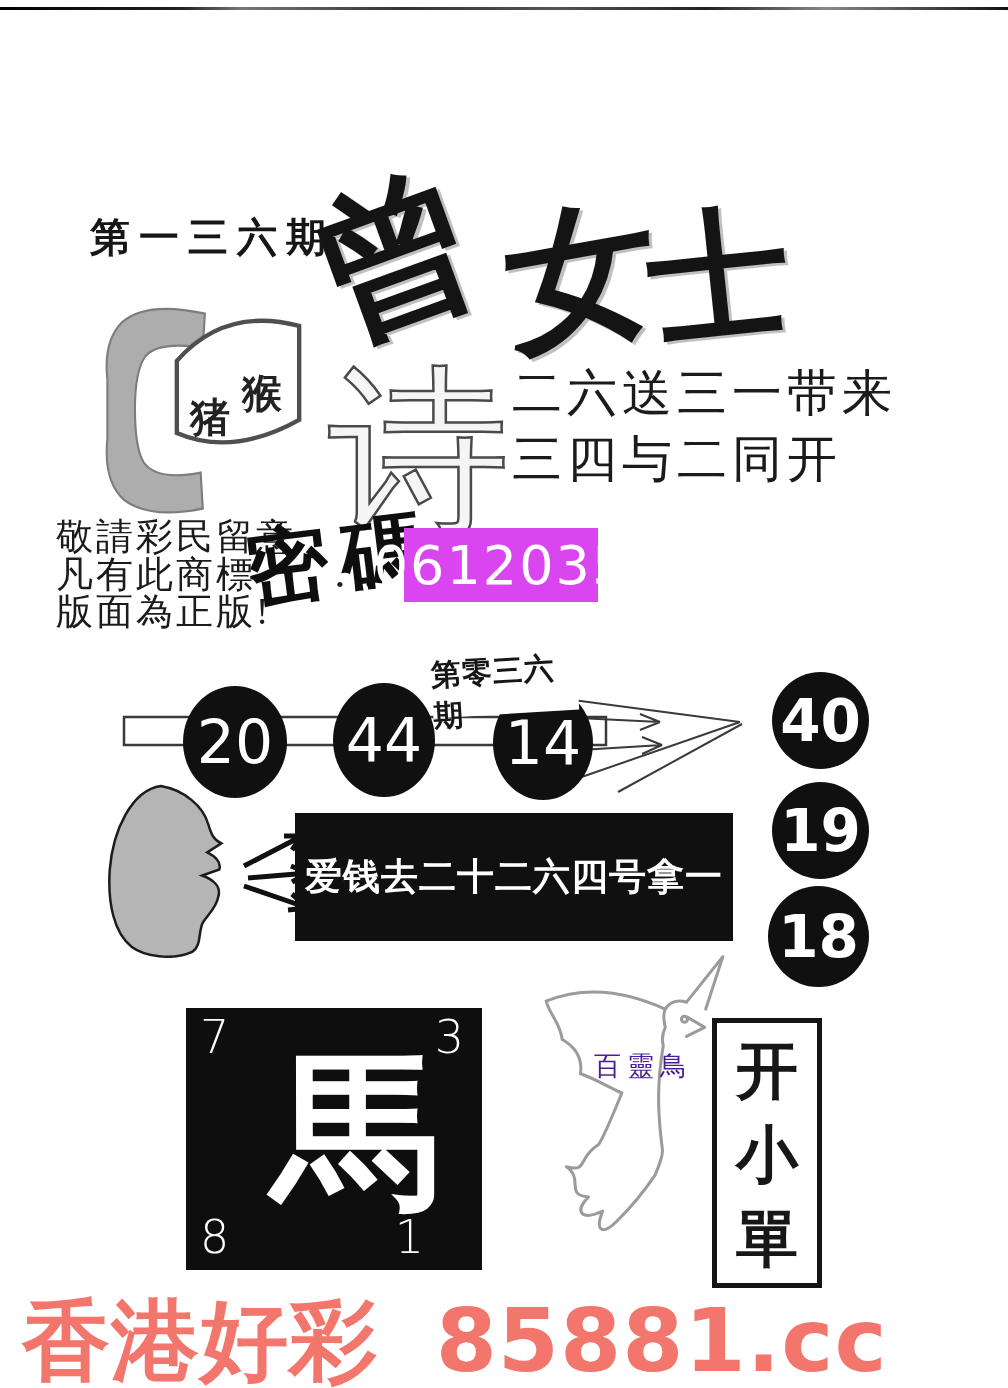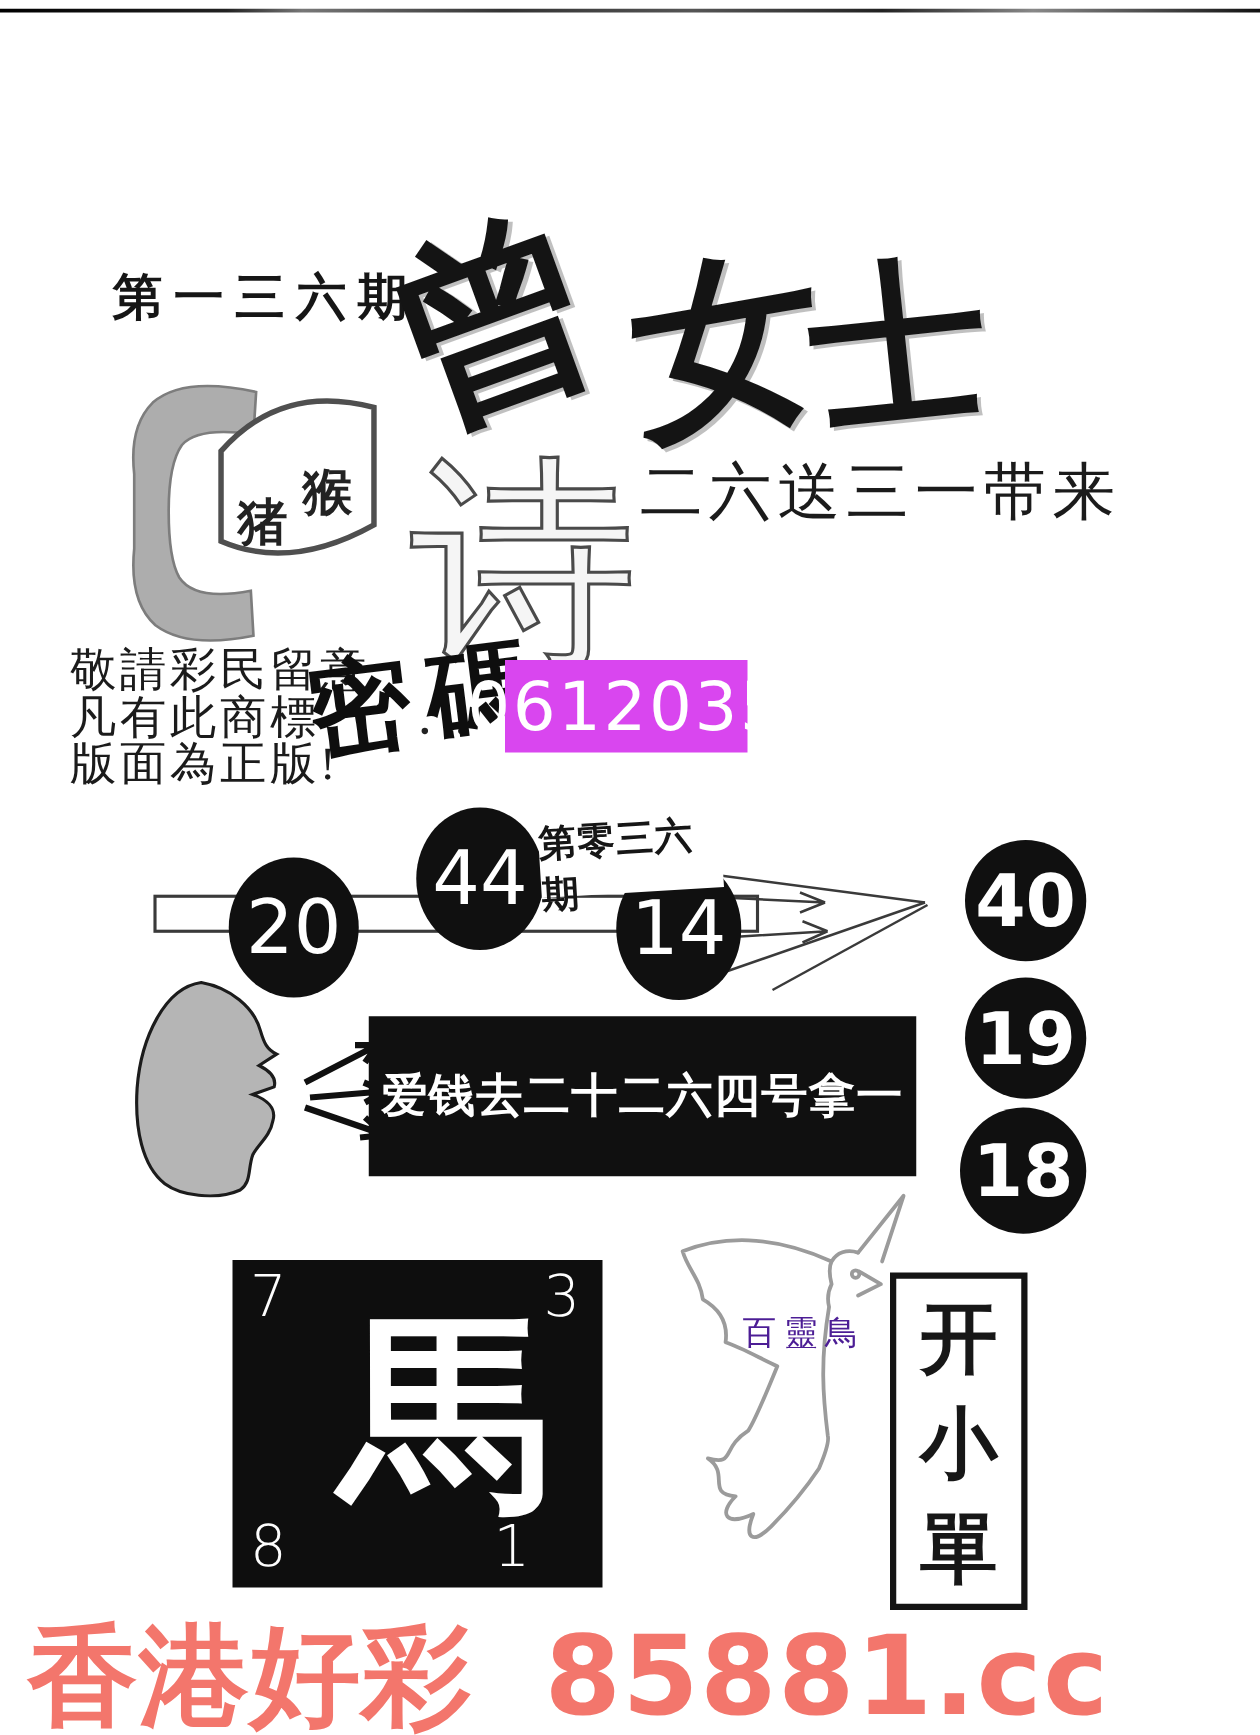--- a/index.html
+++ b/index.html
@@ -31,21 +31,21 @@
   .password-label{left:246px;top:505px;font-size:82px;font-weight:bold;transform:rotate(-7deg);
     letter-spacing:14px;color:#0e0e0e;}
   .code-box{left:404px;top:528px;width:194px;height:74px;background:#d946ef;color:#fff;
     display:flex;align-items:center;justify-content:center;font-family:"DejaVu Sans",sans-serif;
     font-size:54px;letter-spacing:2px;}
   
   .num-circle{background:#101010;border-radius:50%;color:#fff;display:flex;align-items:center;
     justify-content:center;font-family:"DejaVu Sans",sans-serif;}
   .ac{font-size:60px;font-weight:500;z-index:3;}
   .ac1{left:183px;top:686px;width:104px;height:112px;}
-  .ac2{left:333px;top:646px;width:102px;height:114px;}
+  .ac2{left:333px;top:683px;width:102px;height:114px;}
   .ac3{left:493px;top:686px;width:100px;height:114px;}
   .arrow-issue{left:432px;top:670px;width:146px;height:44px;background:#fff;z-index:4;
     display:flex;align-items:center;justify-content:center;font-family:"Liberation Sans",sans-serif;
     font-size:30px;font-weight:600;letter-spacing:1px;transform:rotate(-3.5deg);}
   .sc{font-size:58px;font-weight:800;z-index:3;}
   .sc1{left:772px;top:672px;width:97px;height:97px;}
   .sc2{left:772px;top:782px;width:97px;height:97px;}
   .sc3{left:768px;top:886px;width:101px;height:101px;}
   
   .speech-box{left:295px;top:813px;width:438px;height:128px;background:#101010;color:#fff;
@@ -91,20 +91,21 @@
     <path d="M4,42 Q48,-8 116,10 L116,96 Q55,130 4,108 Z" fill="#ffffff" stroke="#4f4f4f" stroke-width="4"></path>
   </svg>
   <div class="abs zodiac" style="left:190px;top:390px;">猪</div>
   <div class="abs zodiac" style="left:242px;top:366px;">猴</div>
   <div class="abs dots">• •</div>
 
   <div class="abs poem-char">诗</div>
 
   <div class="abs couplet">
     <div>二六送三一带来</div>
+    <div>三四与二同开</div>
   </div>
 
   <div class="abs notice">
     <div>敬請彩民留意</div>
     <div>凡有此商標</div>
     <div>版面為正版!</div>
   </div>
 
   <div class="abs password-label">密碼</div>
   <div class="abs code-box">0612035</div>

